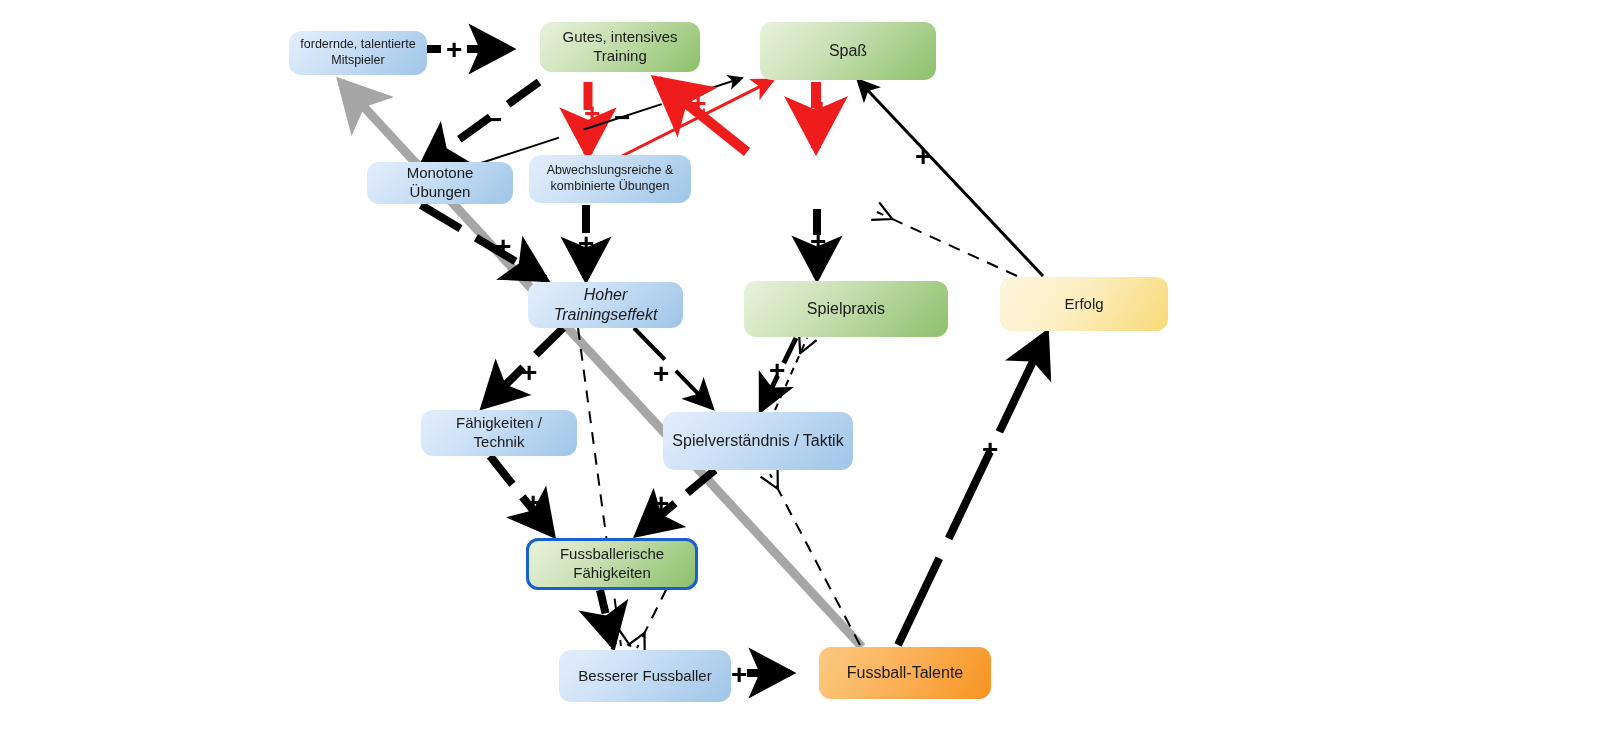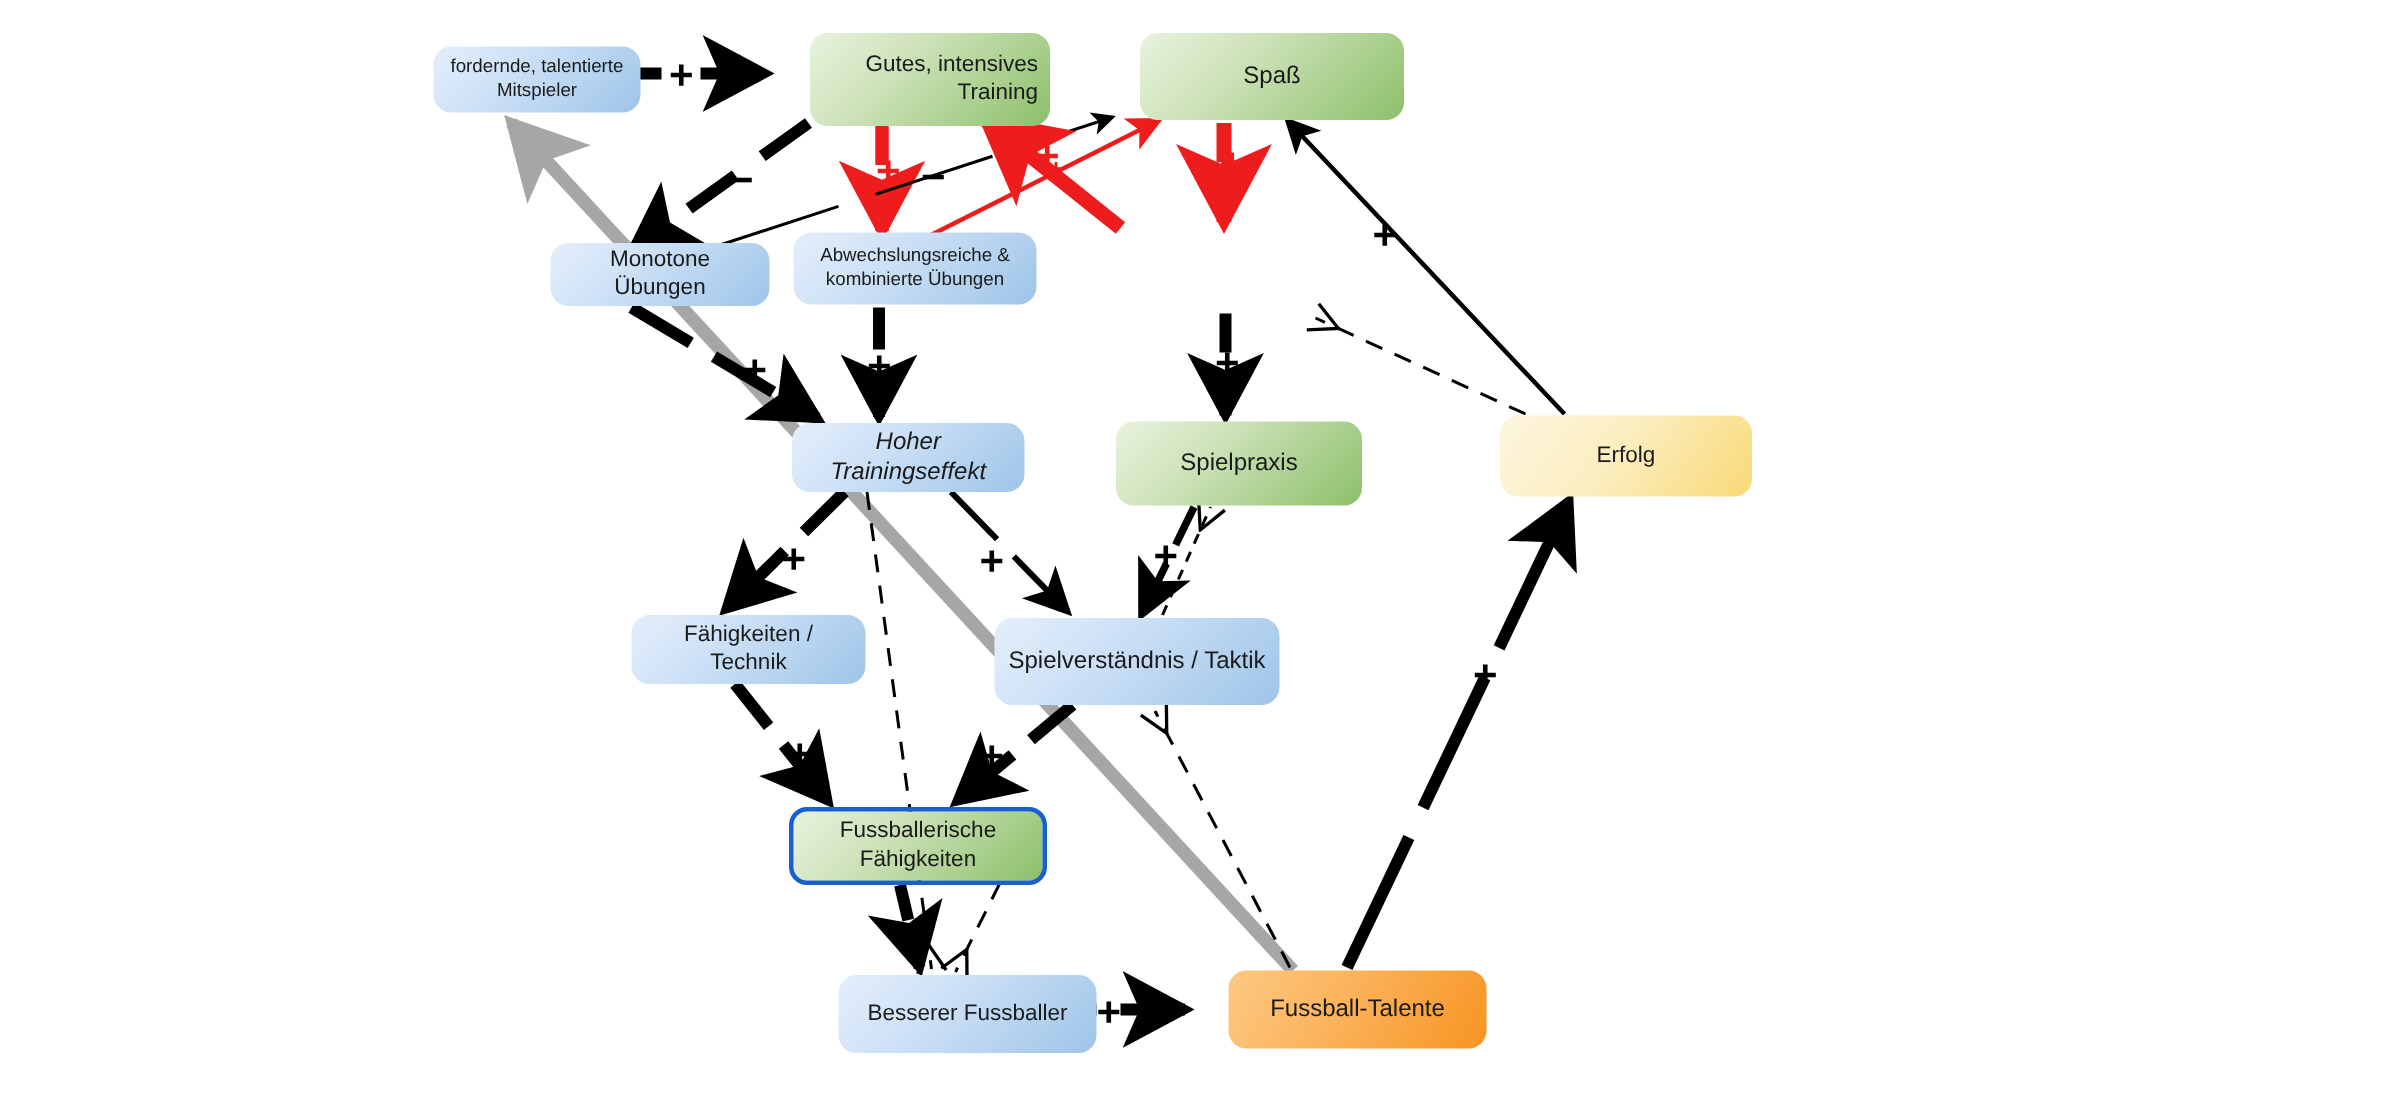--- a/index.html
+++ b/index.html
@@ -97,42 +97,42 @@
 
     <path d="M1043,276 L858,80" stroke="#000" stroke-width="3" fill="none" marker-end="url(#ah-black-thin)"></path>
 
     <path d="M1017,276 L877,212" stroke="#000" stroke-width="2" fill="none" stroke-dasharray="12 9" marker-end="url(#ah-open)"></path>
   </svg>
 
   <div class="node blue small" id="n-mitspieler" style="left: 265px; top: 31px; width: 138px; height: 44px;">
       <span>fordernde, talentierte Mitspieler</span>
     </div>
 
-  <div class="node green" id="n-training" style="left: 516px; top: 22px; width: 160px; height: 62px; text-align: right;">
+  <div class="node green" id="n-training" style="left: 516px; top: 22px; width: 160px; height: 50px;">
       <span>Gutes, intensives Training</span>
     </div>
 
   <div class="node blue" id="n-monotone" style="left: 343px; top: 162px; width: 146px; height: 42px;">
       <span>Monotone Übungen</span>
     </div>
 
   <div class="node green big" id="n-spass" style="left: 736px; top: 22px; width: 176px; height: 58px;">
       <span>Spaß</span>
     </div>
 
   <div class="node blue small" id="n-abwechslung" style="left: 505px; top: 155px; width: 162px; height: 48px;">
       <span>Abwechslungsreiche &amp; kombinierte Übungen</span>
     </div>
 
 
   <div class="node blue big" id="n-trainingseffekt" style="left: 504px; top: 282px; width: 155px; height: 46px; font-style: italic;">
       <span>Hoher Trainingseffekt</span>
     </div>
 
-  <div class="node green big" id="n-spielpraxis" style="left: 720px; top: 281px; width: 164px; height: 56px;">
+  <div class="node green big" id="n-spielpraxis" style="left: 720px; top: 281px; width: 204px; height: 56px;">
       <span>Spielpraxis</span>
     </div>
 
   <div class="node yellow" id="n-erfolg" style="left: 976px; top: 277px; width: 168px; height: 54px; text-align: right;">
       <span>Erfolg</span>
     </div>
 
   <div class="node blue" id="n-ballgefuehl" style="left: 397px; top: 410px; width: 156px; height: 46px;">
       <span>Fähigkeiten / Technik</span>
     </div>

